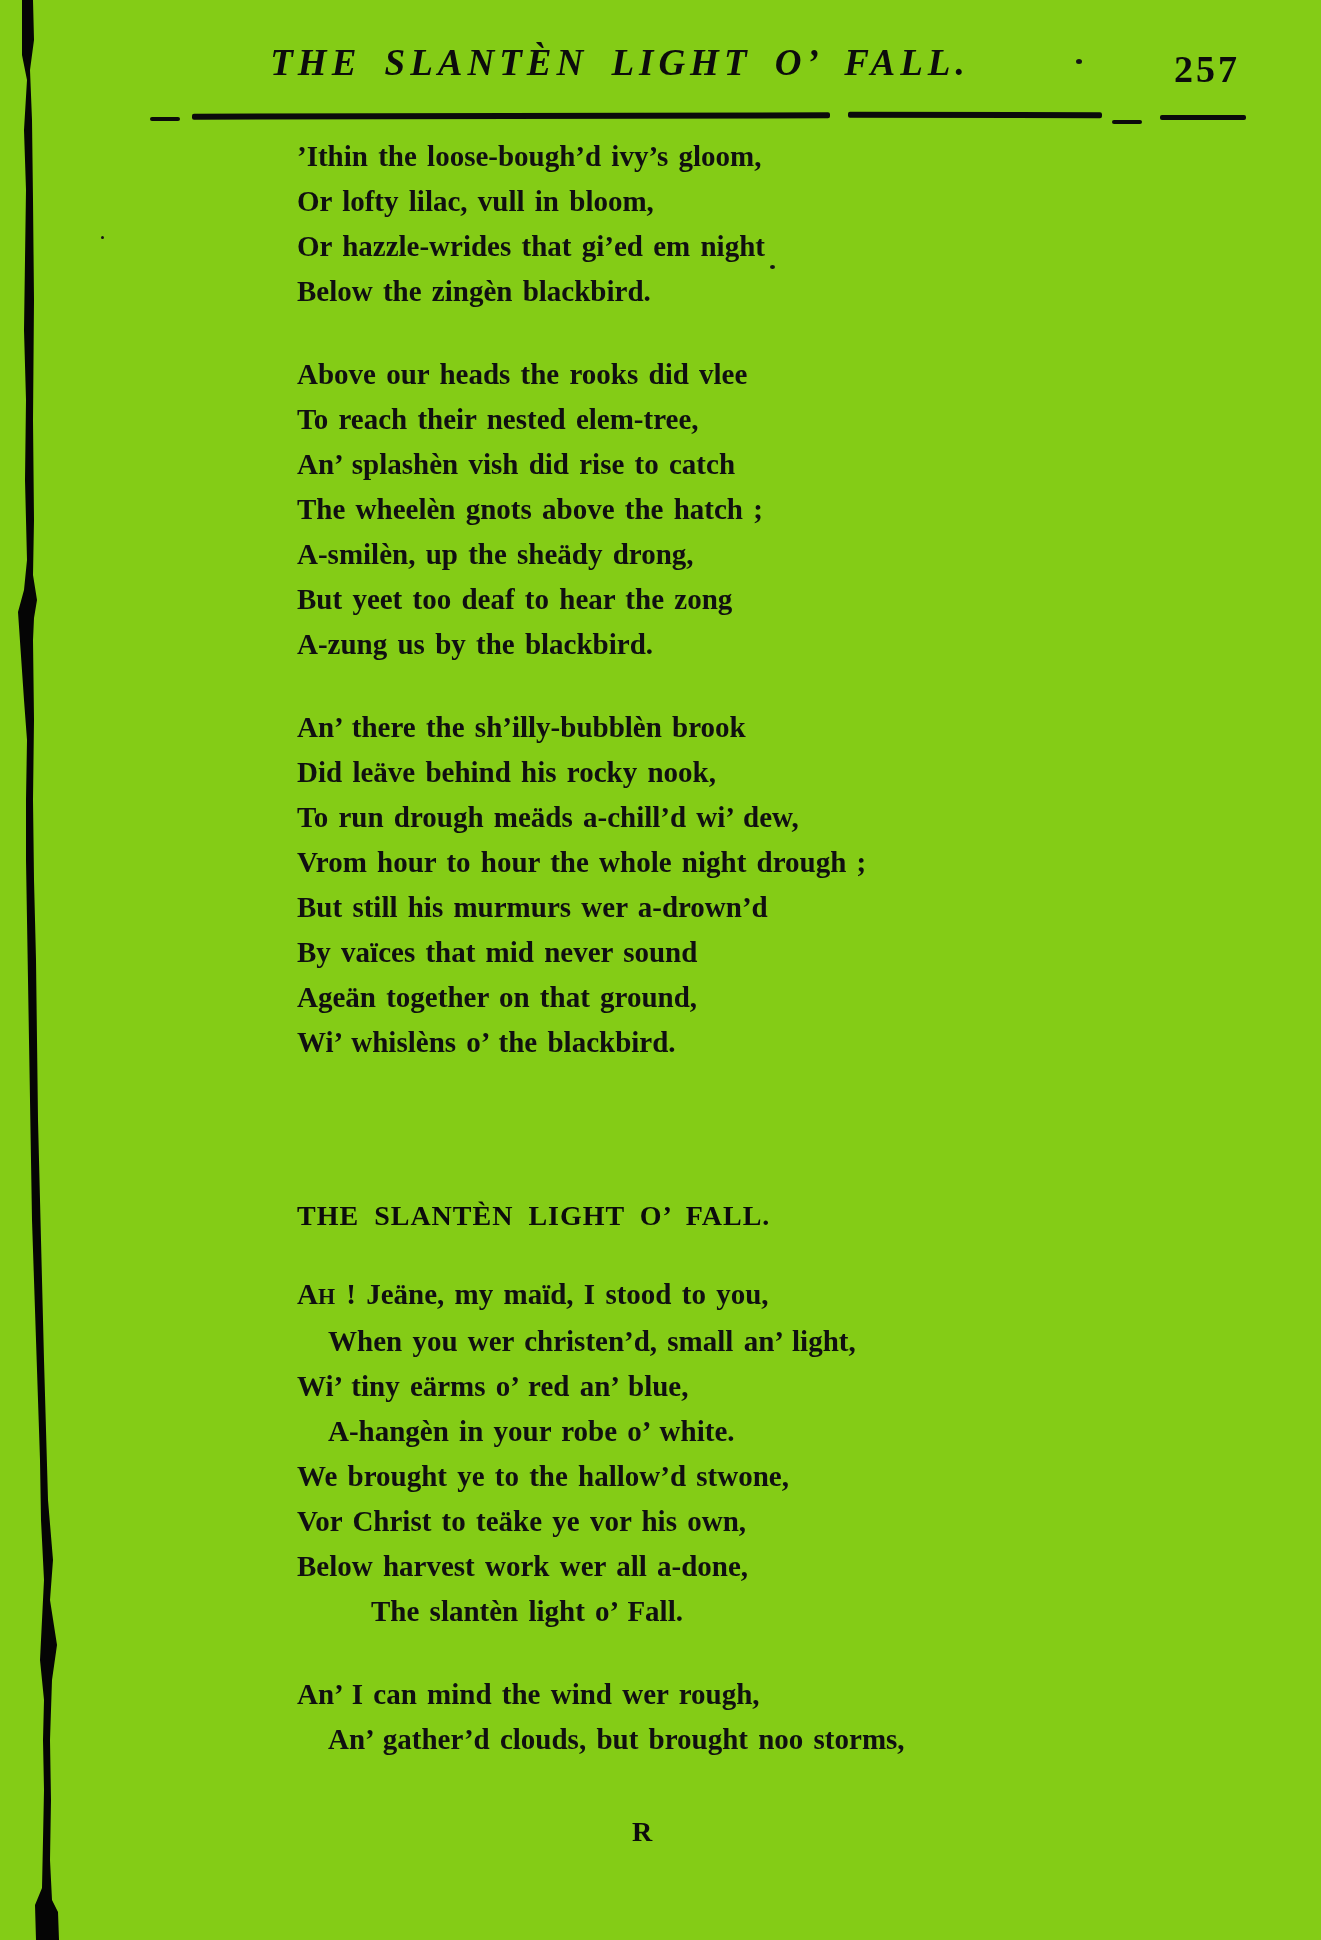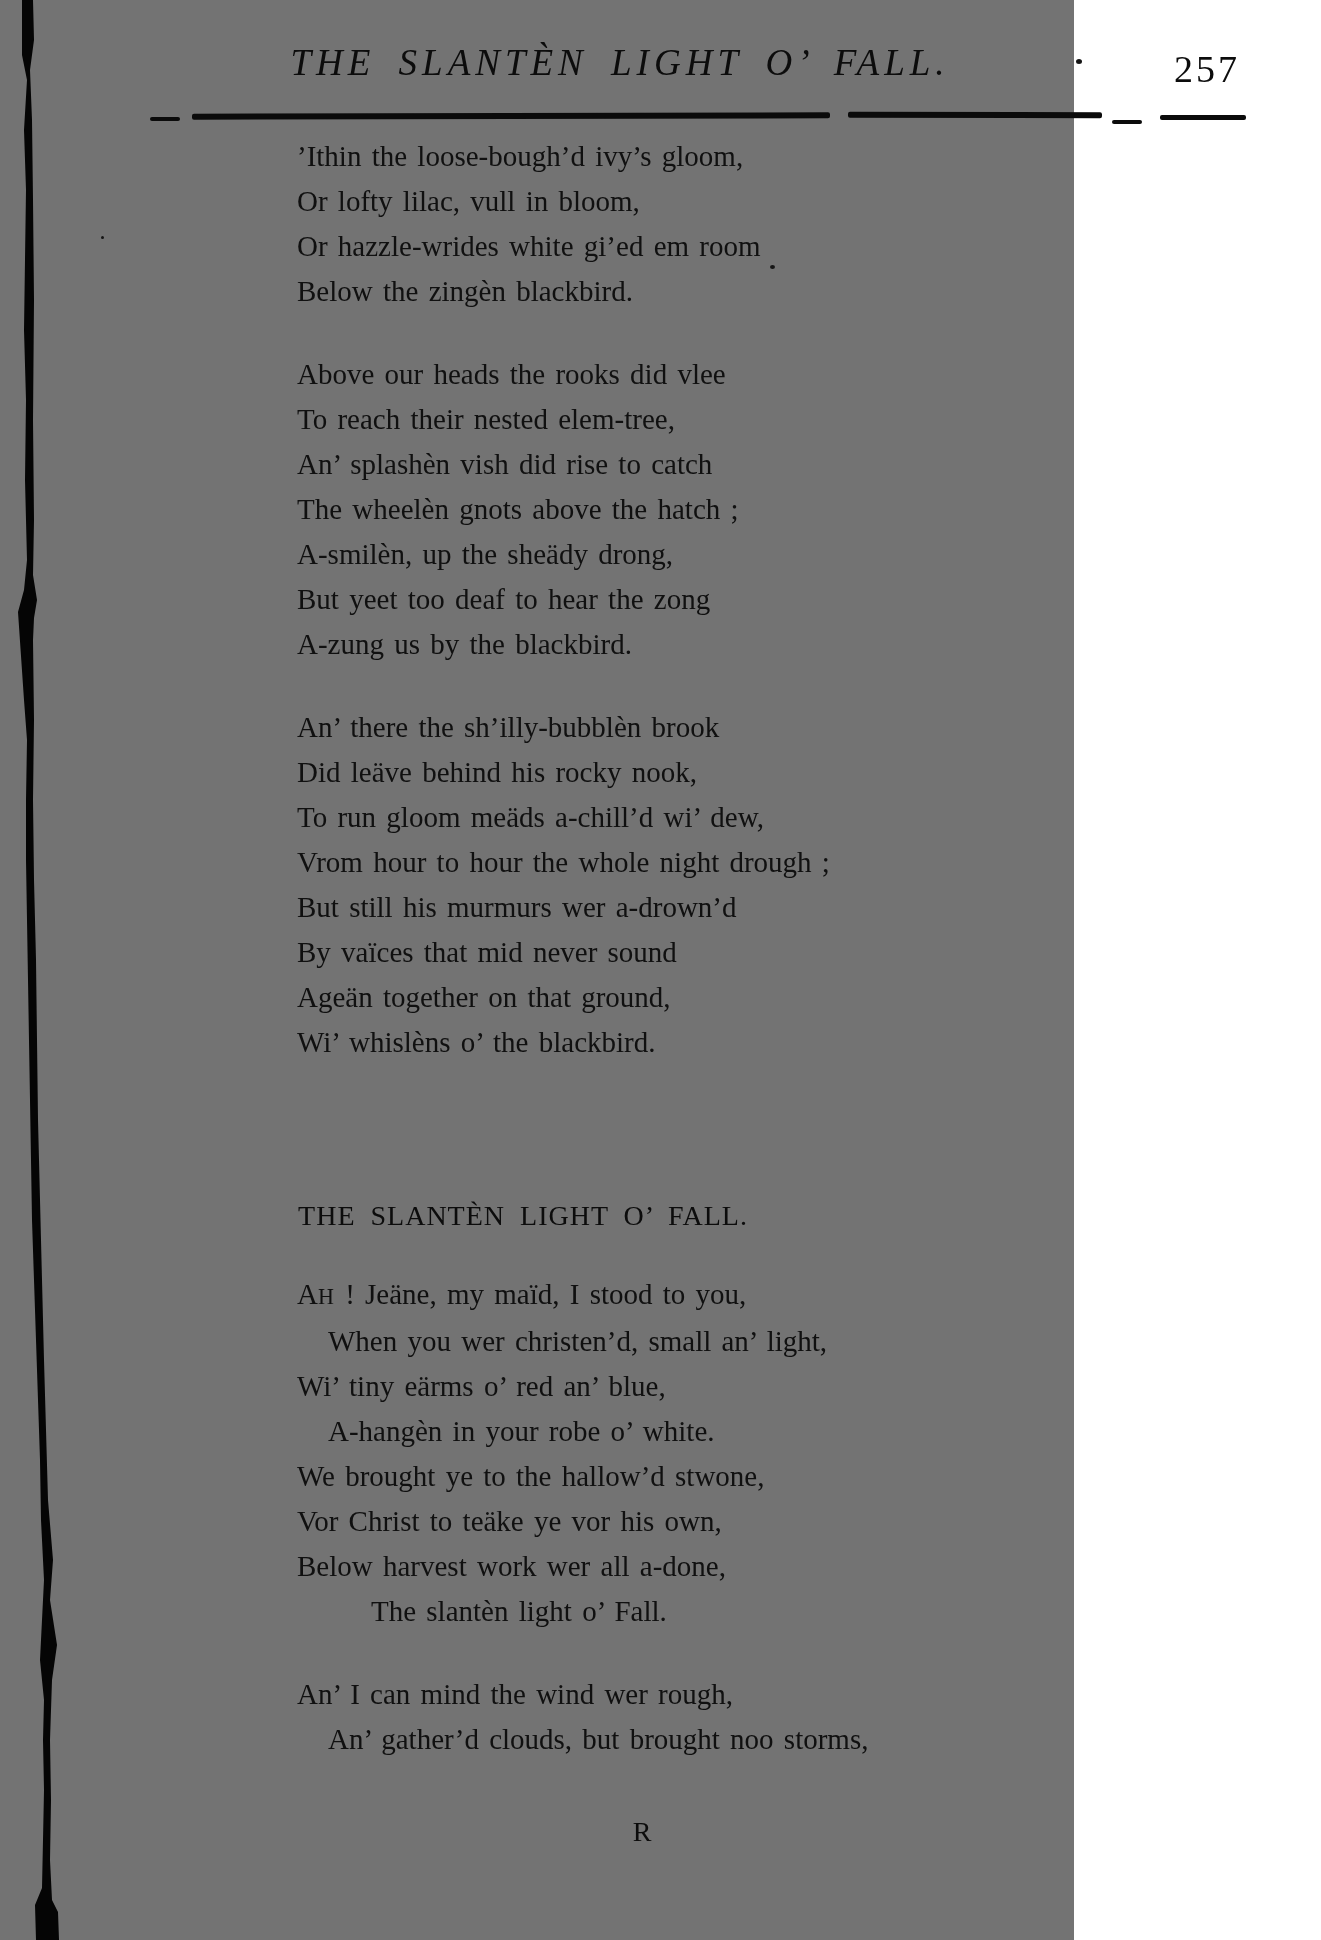--- a/index.html
+++ b/index.html
@@ -1,21 +1,21 @@
 <!DOCTYPE html>
 <html><head>
 <meta charset="utf-8">
 <style>
   html,body{margin:0;padding:0;}
   body{
     width:1321px;height:1940px;background:#ffffff;
     font-family:"Liberation Serif","DejaVu Serif",serif;
     color:#101010;overflow:hidden;
   }
-  .page{position:relative;width:1074px;height:1940px;background:#737373;}
+  .page{position:relative;width:1321px;height:1940px;background:#84cc16;font-weight:bold;}
 
   
   .binding{position:absolute;left:0;top:0;width:80px;height:1940px;}
 
   
   .running-header{
     position:absolute;top:44px;left:160px;width:920px;
     text-align:center;font-style:italic;font-size:37px;line-height:1;
     letter-spacing:5px;word-spacing:9px;white-space:nowrap;color:#0c0c0c;
   }
@@ -82,36 +82,36 @@
   <div class="rule-seg rs1"></div>
   <div class="rule-seg rs2"></div>
   <div class="rule-seg rs3"></div>
   <div class="rule-seg rs4"></div>
   <div class="rule-seg rs5"></div>
 
   <div class="poem" id="poem-end">
       <div class="stanza">
         <div class="line indent-0">’Ithin the loose-bough’d ivy’s gloom,</div>
         <div class="line indent-0">Or lofty lilac, vull in bloom,</div>
-        <div class="line indent-0">Or hazzle-wrides white gi’ed em room</div>
+        <div class="line indent-0">Or hazzle-wrides that gi’ed em night</div>
         <div class="line indent-0">Below the zingèn blackbird.</div>
       </div>
       <div class="stanza">
         <div class="line indent-0">Above our heads the rooks did vlee</div>
         <div class="line indent-0">To reach their nested elem-tree,</div>
         <div class="line indent-0">An’ splashèn vish did rise to catch</div>
         <div class="line indent-0">The wheelèn gnots above the hatch ;</div>
         <div class="line indent-0">A-smilèn, up the sheädy drong,</div>
         <div class="line indent-0">But yeet too deaf to hear the zong</div>
         <div class="line indent-0">A-zung us by the blackbird.</div>
       </div>
       <div class="stanza">
         <div class="line indent-0">An’ there the sh’illy-bubblèn brook</div>
         <div class="line indent-0">Did leäve behind his rocky nook,</div>
-        <div class="line indent-0">To run gloom meäds a-chill’d wi’ dew,</div>
+        <div class="line indent-0">To run drough meäds a-chill’d wi’ dew,</div>
         <div class="line indent-0">Vrom hour to hour the whole night drough ;</div>
         <div class="line indent-0">But still his murmurs wer a-drown’d</div>
         <div class="line indent-0">By vaïces that mid never sound</div>
         <div class="line indent-0">Ageän together on that ground,</div>
         <div class="line indent-0">Wi’ whislèns o’ the blackbird.</div>
       </div>
     </div>
 
   <div class="section-title">THE SLANTÈN LIGHT O’ FALL.</div>
 

